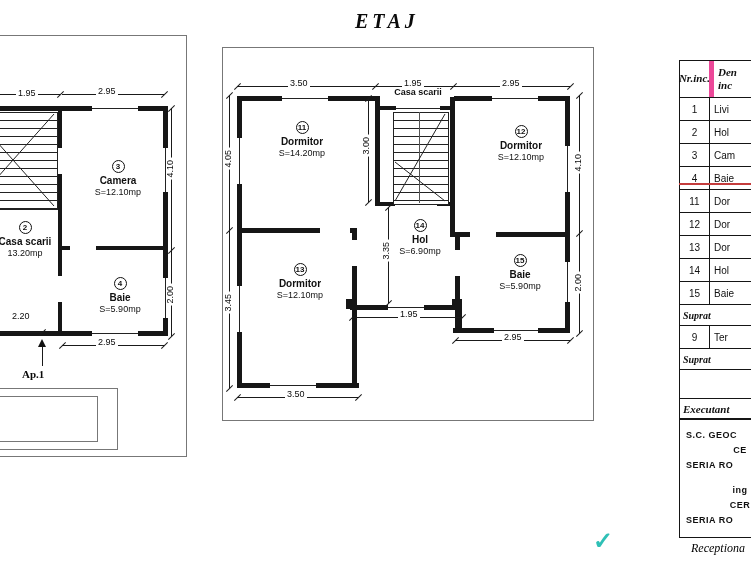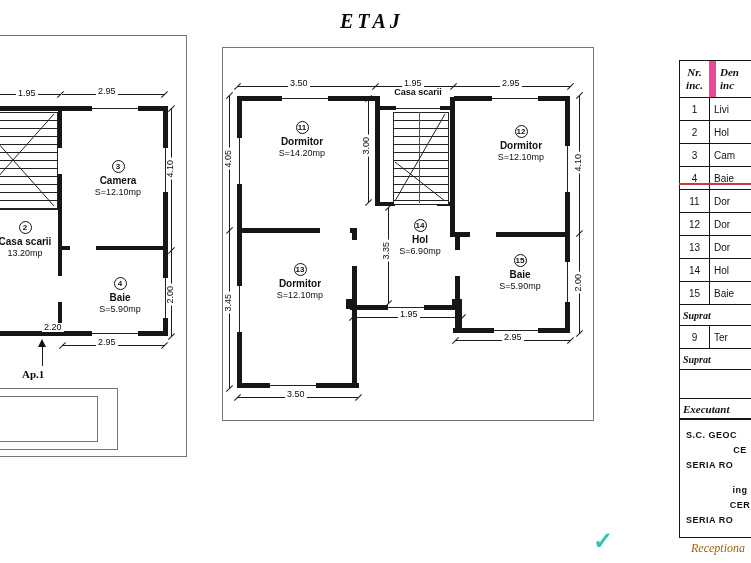--- a/index.html
+++ b/index.html
@@ -24,47 +24,47 @@
   .rarea{font-size:9px;margin-top:1px;white-space:nowrap;}
   .stairs{position:absolute;border:1px solid #222;background:repeating-linear-gradient(180deg,#fff 0 7px,#222 7px 8px);}
   .svgov{position:absolute;}
   .arrowup{position:absolute;width:0;height:0;border-left:4px solid transparent;border-right:4px solid transparent;
            border-bottom:8px solid #111;}
   .aplabel{position:absolute;font:bold 11px "Liberation Serif",serif;color:#0a0a0a;}
   .stairlabel{position:absolute;font-size:9px;font-weight:bold;text-align:center;background:#fff;white-space:nowrap;}
   
   .rtable{position:absolute;background:#fff;border:1px solid #151515;font-size:10px;color:#101010;box-sizing:border-box;}
   .thead{display:flex;height:36px;border-bottom:1px solid #151515;font:italic bold 11px/1.2 "Liberation Serif",serif;}
-  .hc1{width:29px;border-right:7px solid #ec4899;display:flex;flex-direction:column;justify-content:center;align-items:center;}
+  .hc1{width:29px;border-right:5px solid #ec4899;display:flex;flex-direction:row;justify-content:center;align-items:center;}
   .hc2{flex:1;display:flex;flex-direction:column;justify-content:center;padding-left:4px;}
   .trow{display:flex;height:22px;border-bottom:1px solid #151515;align-items:stretch;}
   .tc1{width:29px;border-right:1px solid #151515;display:flex;align-items:center;justify-content:center;}
   .tc2{flex:1;display:flex;align-items:center;padding-left:4px;white-space:nowrap;overflow:hidden;}
   .sumrow{height:20px;border-bottom:1px solid #151515;display:flex;align-items:center;padding-left:3px;
           font:italic bold 10px "Liberation Serif",serif;white-space:nowrap;overflow:hidden;}
   .emptyrow{height:28px;border-bottom:1px solid #151515;}
   .execrow{height:19px;border-bottom:2px solid #151515;display:flex;align-items:center;padding-left:3px;
            font:italic bold 11px "Liberation Serif",serif;white-space:nowrap;overflow:hidden;}
   .certblock{padding:8px 2px 2px;font-weight:bold;font-size:9px;letter-spacing:0.5px;}
   .certblock div{line-height:15px;white-space:nowrap;overflow:hidden;}
   .cc{text-align:center;}
   .cl{padding-left:4px;}
   .redline{position:absolute;background:#c43c3c;height:2px;}
-  .receptionat{position:absolute;font:italic 12px "Liberation Serif",serif;color:#a16207;white-space:nowrap;}
+  .receptionat{position:absolute;font:italic 12px "Liberation Serif",serif;color:#000000;white-space:nowrap;}
   .wm{position:absolute;display:flex;align-items:center;}
   .wmcheck{color:#2fc0b6;font-size:24px;font-weight:bold;line-height:1;}
   .wmtext{color:#efefef;font-size:21px;font-weight:bold;letter-spacing:1px;
           text-shadow:0 0 2px #b0b0b0, 0 0 1px #a8a8a8;font-family:"Liberation Sans",sans-serif;}
 </style>
 </head>
 <body>
 
 <div id="canvas">
 
-  <div class="title" style="left:340px;top:10px;font-style:italic;">ETAJ</div>
+  <div class="title" style="left:355px;top:10px;font-style:italic;">ETAJ</div>
 
   <div class="frame" style="left:-30px;top:35px;width:215px;height:420px;"></div>
 
   <div class="w" style="left:-30px;top:106px;width:198px;height:5px;"></div>
   <div class="w" style="left:163px;top:106px;width:5px;height:230px;"></div>
   <div class="w" style="left:-30px;top:331px;width:198px;height:5px;"></div>
   <div class="w" style="left:58px;top:106px;width:4px;height:229px;"></div>
   <div class="w" style="left:58px;top:246px;width:110px;height:4px;"></div>
   <div class="thin" style="left:-30px;top:208px;width:88px;height:1px;"></div>
 
@@ -106,21 +106,21 @@
   <div class="dlb" style="left:16px;top:89px;">1.95</div>
   <div class="dlb" style="left:96px;top:87px;">2.95</div>
   <div class="dl" style="left:171px;top:108px;width:1px;height:228px;"></div>
   <div class="tick" style="left:167px;top:108px;"></div>
   <div class="tick" style="left:167px;top:250px;"></div>
   <div class="tick" style="left:167px;top:336px;"></div>
   <div class="vdim" style="left:166px;top:158px;">4.10</div>
   <div class="vdim" style="left:166px;top:284px;">2.00</div>
   <div class="dl" style="left:-10px;top:332px;width:52px;height:1px;"></div>
   <div class="tick" style="left:38px;top:332px;"></div>
-  <div class="dlb" style="left:10px;top:323px;margin-left:32px;">2.20</div>
+  <div class="dlb" style="left:10px;top:312px;">2.20</div>
   <div class="dl" style="left:62px;top:345px;width:102px;height:1px;"></div>
   <div class="tick" style="left:58px;top:345px;"></div>
   <div class="tick" style="left:160px;top:345px;"></div>
   <div class="dlb" style="left:96px;top:338px;">2.95</div>
 
   <div class="dl" style="left:42px;top:346px;width:1px;height:20px;"></div>
   <div class="arrowup" style="left:38px;top:339px;"></div>
   <div class="aplabel" style="left:22px;top:368px;">Ap.1</div>
 
   <div class="frame" style="left:-30px;top:388px;width:146px;height:60px;"></div>

